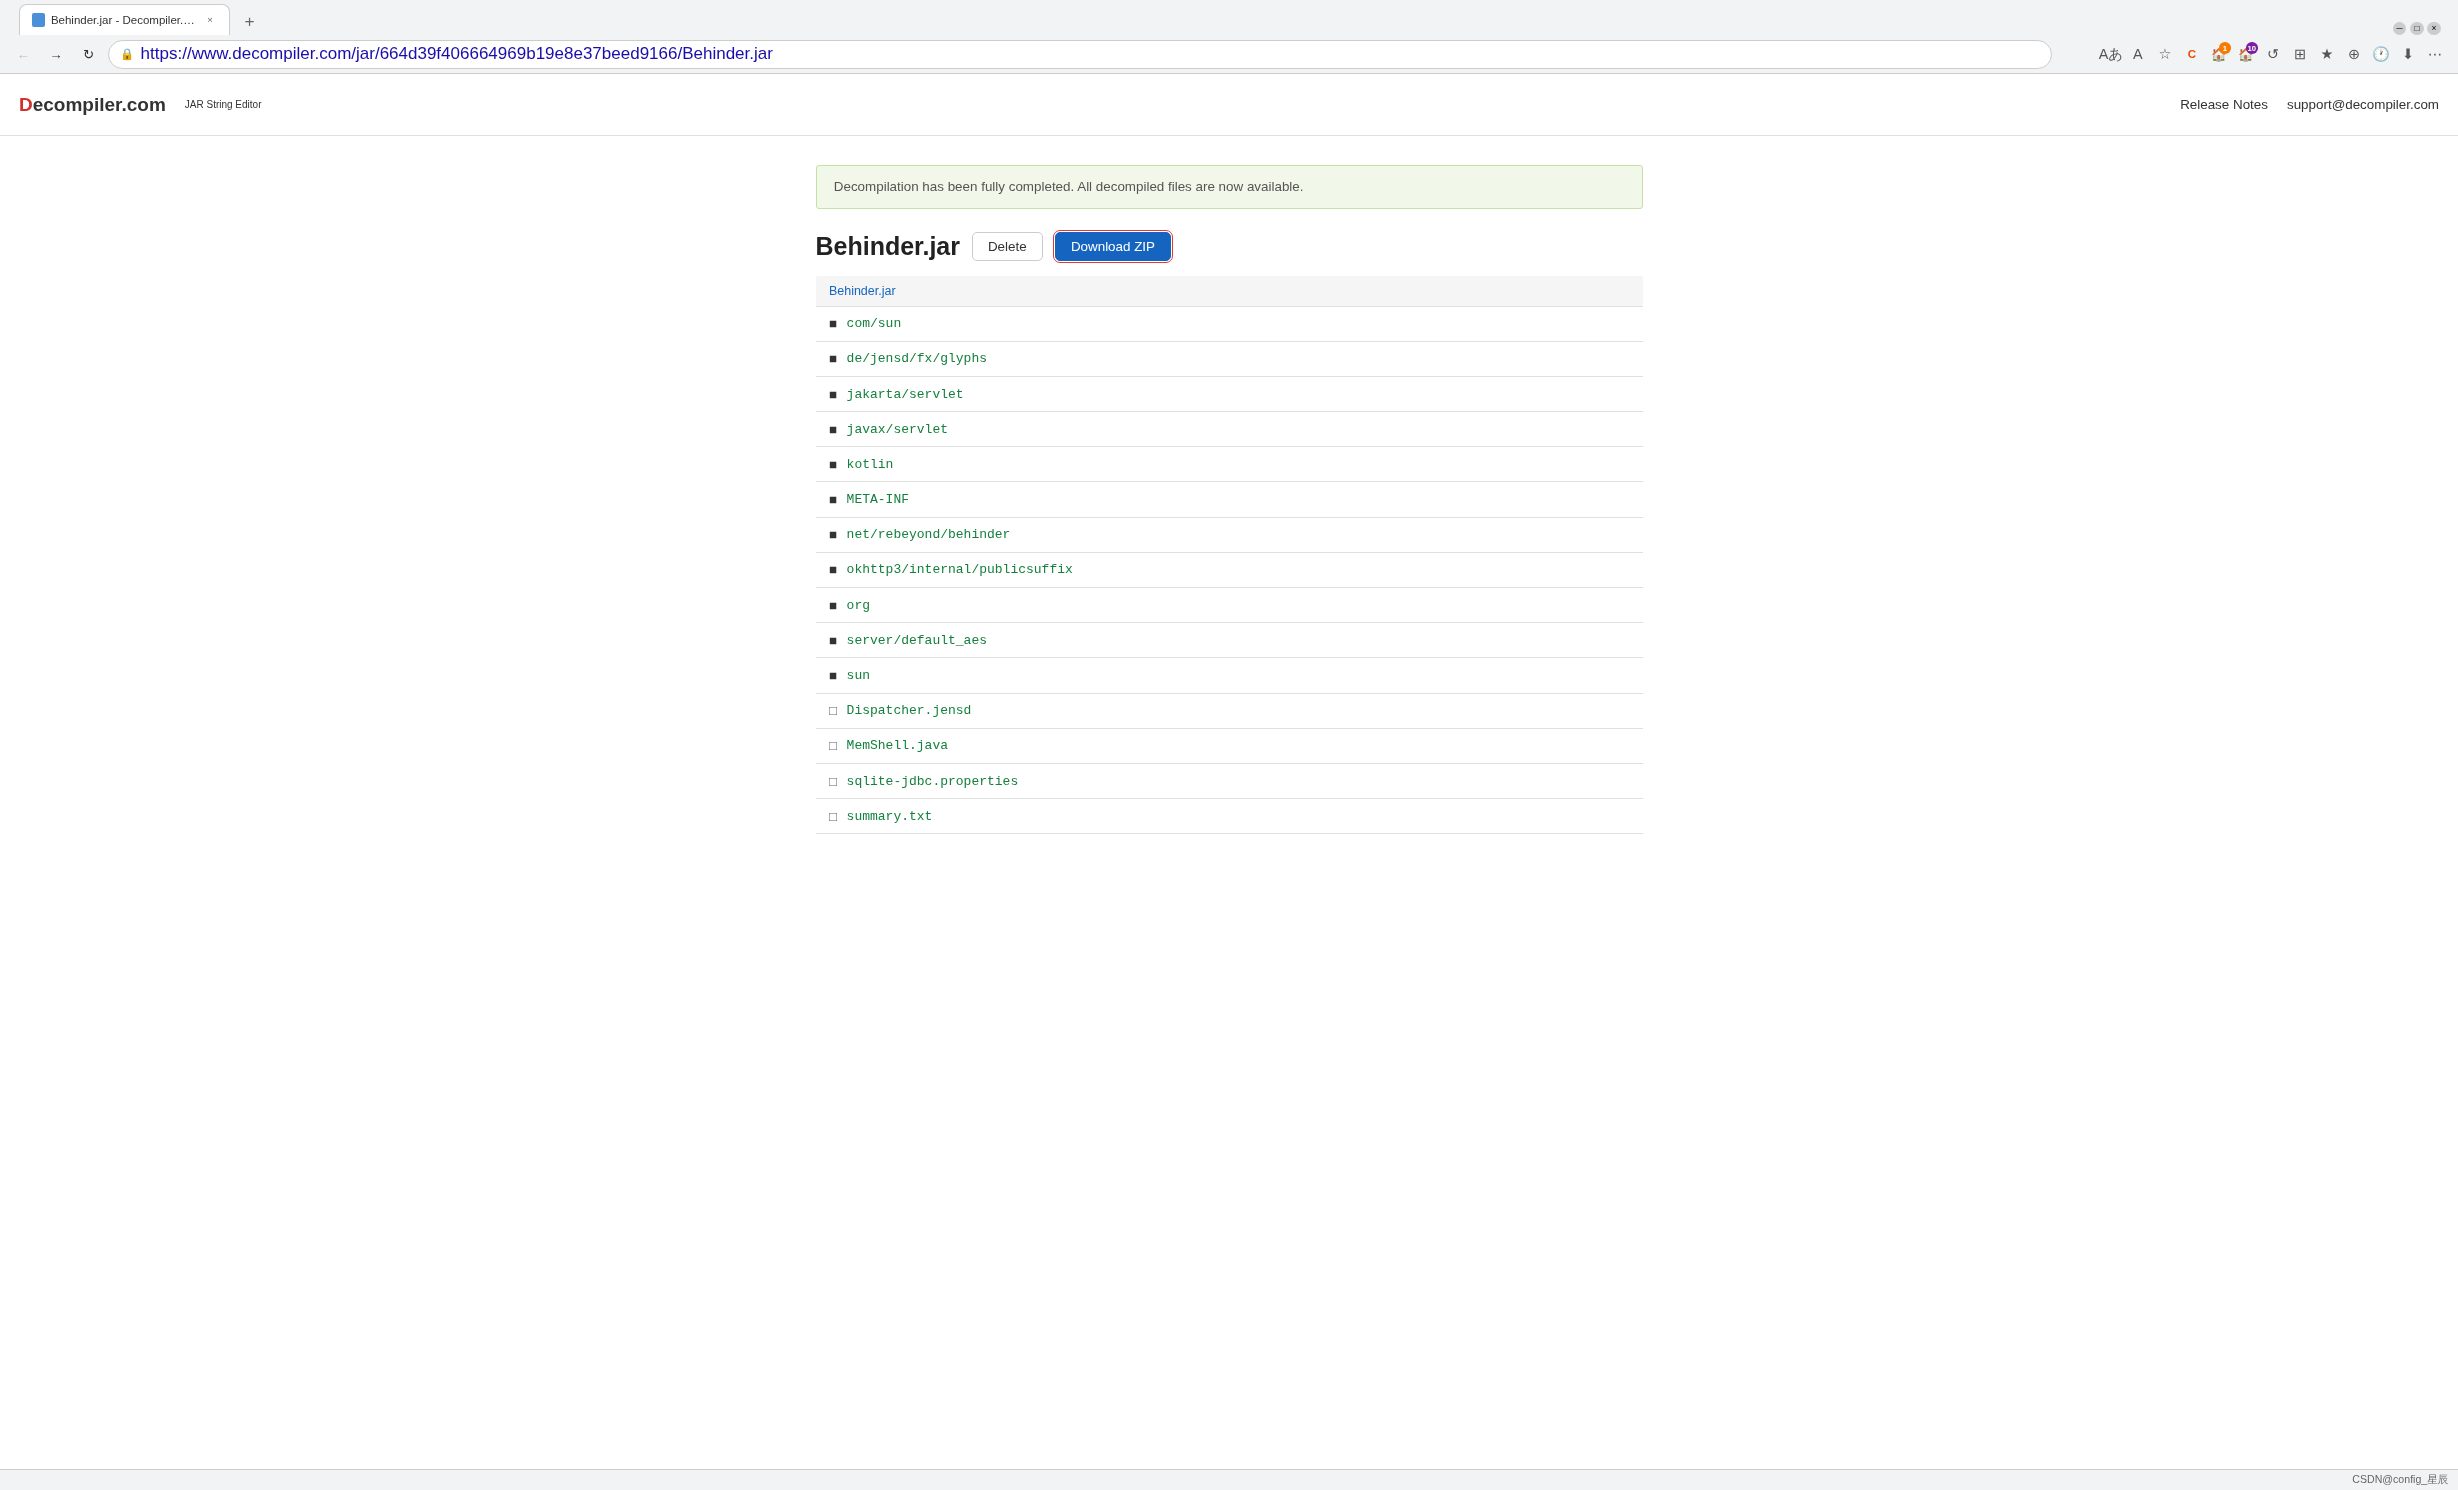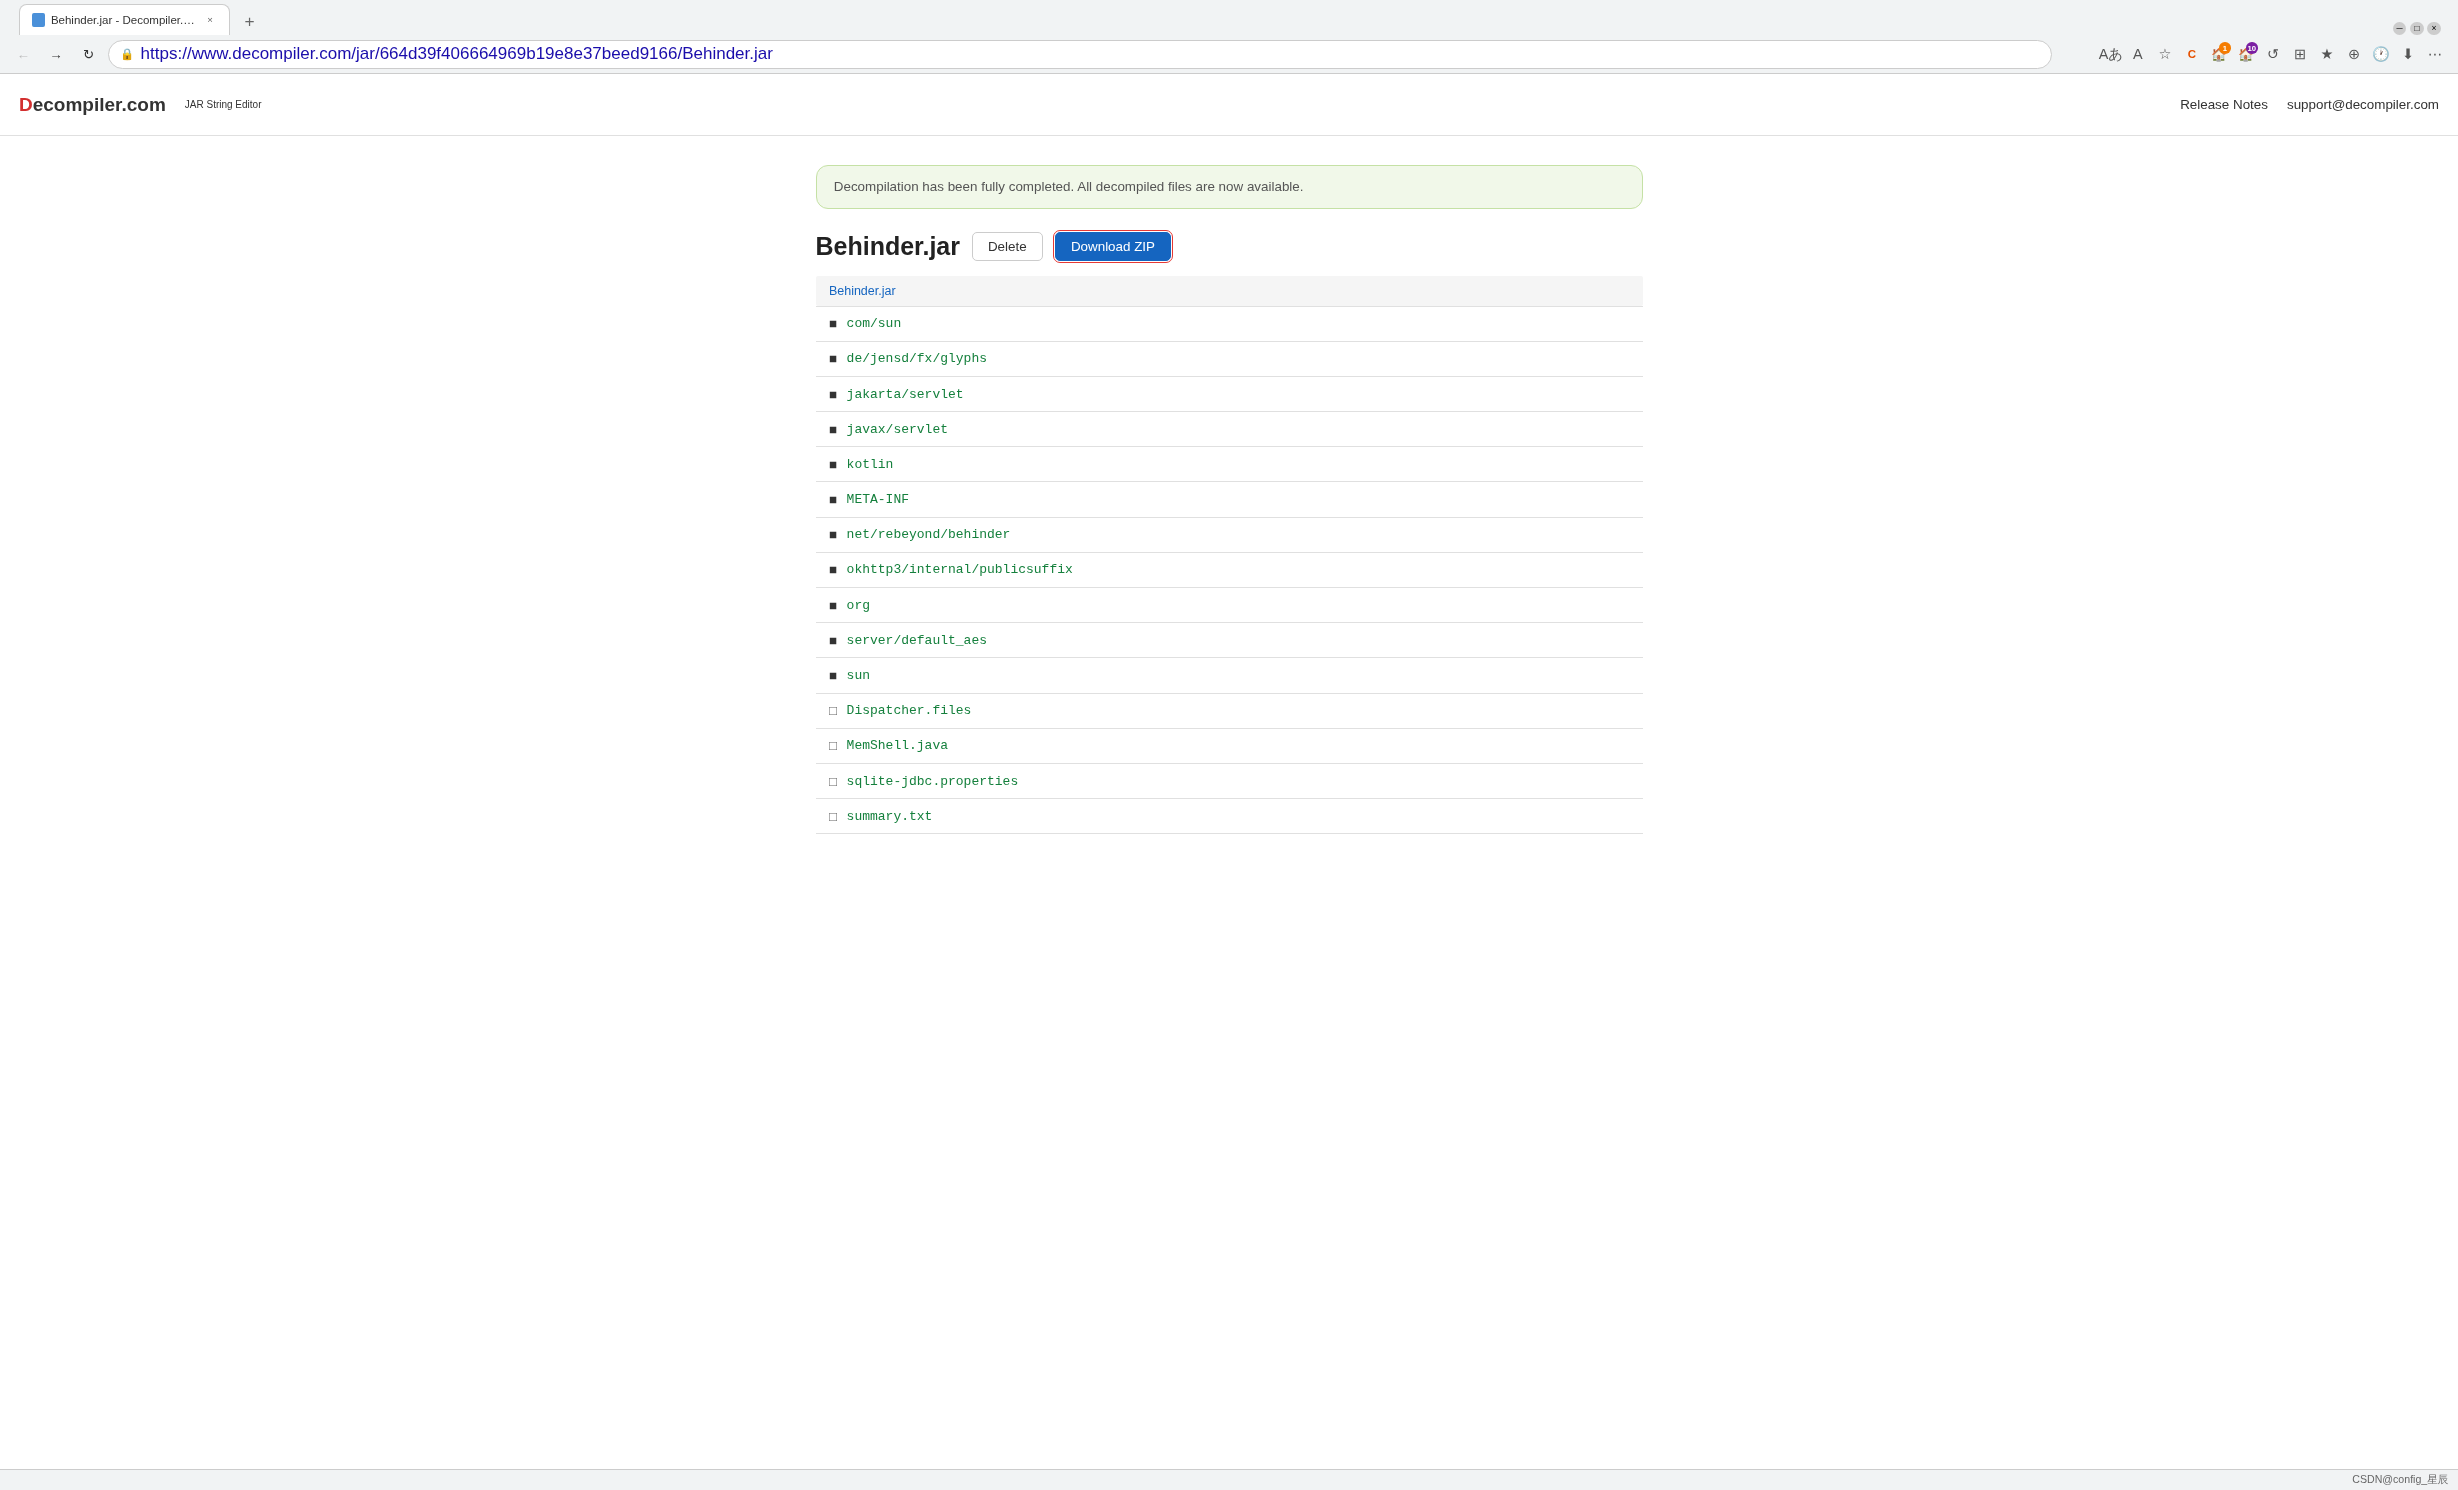--- a/index.html
+++ b/index.html
@@ -167,21 +167,21 @@
 
     
     .main-content {
       max-width: 865px;
       margin: 0 auto;
       padding: 29px 19px;
     }
     .success-banner {
       background: #f1f8e9;
       border: 1px solid #c5e1a5;
-      border-radius: 12px;
+      border-radius: 3px;
       padding: 13.4px 17.3px;
       color: #555;
       font-size: 13.4px;
       margin-bottom: 23px;
     }
     .file-header {
       display: flex;
       align-items: center;
       gap: 11.5px;
       margin-bottom: 15.4px;
@@ -383,21 +383,21 @@
       <div class="file-item">
         <span class="file-icon folder-icon">■</span>
       <span class="file-name">server/default_aes</span>
       </div>
       <div class="file-item">
         <span class="file-icon folder-icon">■</span>
       <span class="file-name">sun</span>
       </div>
       <div class="file-item">
         <span class="file-icon doc-icon">□</span>
-      <span class="file-name">Dispatcher.files</span>
+      <span class="file-name">Dispatcher.jensd</span>
       </div>
       <div class="file-item">
         <span class="file-icon doc-icon">□</span>
       <span class="file-name">MemShell.java</span>
       </div>
       <div class="file-item">
         <span class="file-icon doc-icon">□</span>
       <span class="file-name">sqlite-jdbc.properties</span>
       </div>
       <div class="file-item">

